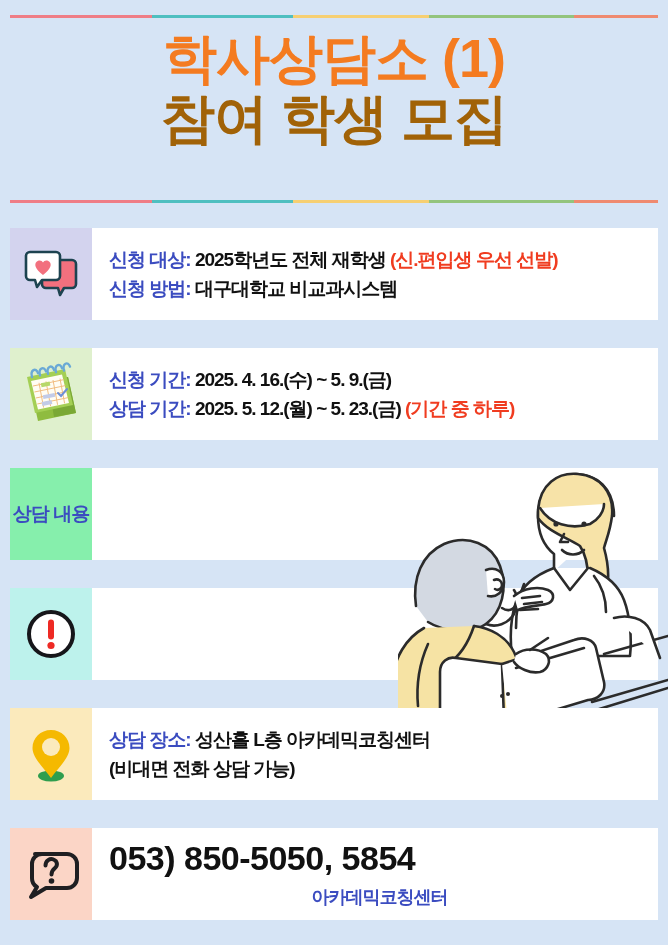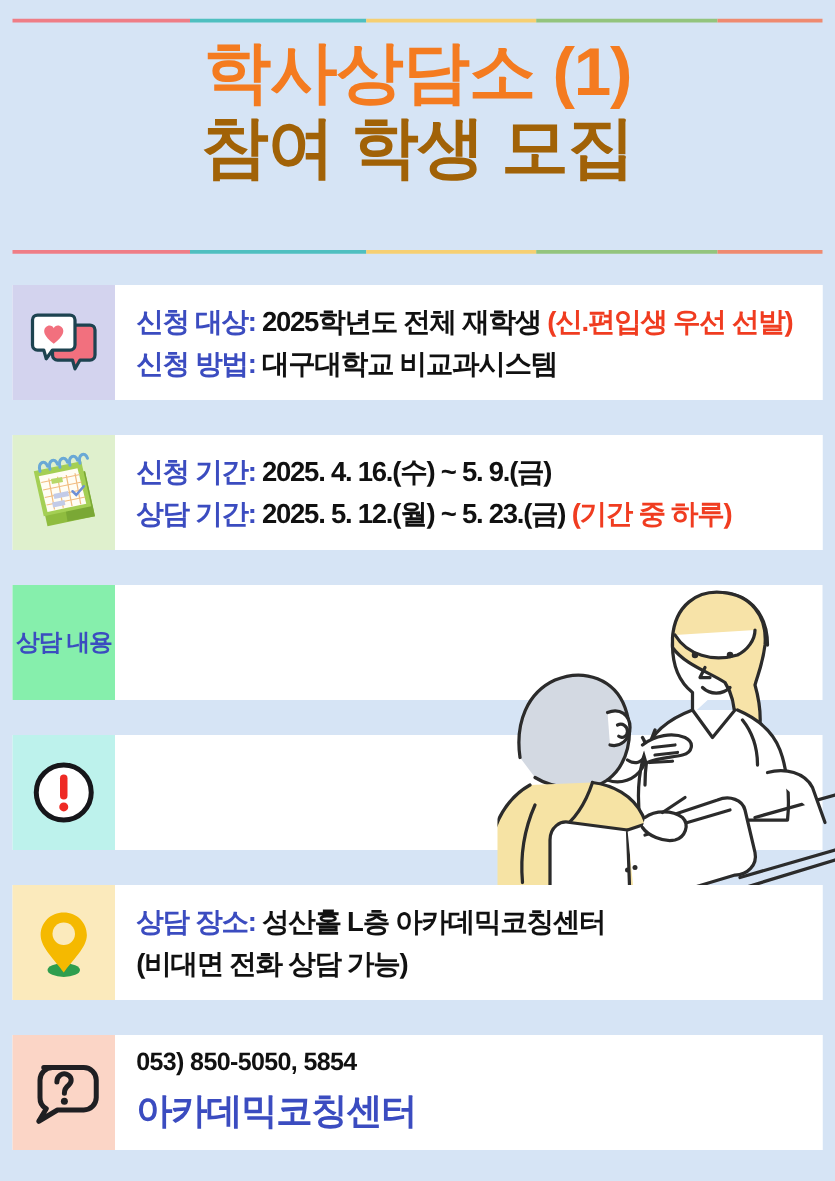--- a/index.html
+++ b/index.html
@@ -87,34 +87,34 @@
     flex-direction: column;
     justify-content: center;
     padding-left: 17px;
     padding-right: 8px;
     gap: 7px;
     position: relative;
     z-index: 3;
     overflow: hidden;
   }
   .line {
-    font-size: 22px;
+    font-size: 19px;
     font-weight: 800;
     letter-spacing: -1px;
     color: #111111;
     white-space: nowrap;
     line-height: 1.15;
   }
   .line.sm { font-size: 18px; }
   .lbl   { color: #3b4cc0; }
   .red   { color: #f03c20; }
   .hl-y  { background: #f9e9ae; }
   .hl-o  { background: #fbd9b4; }
-  .phone { font-size: 20px; font-weight: 900; color: #111; letter-spacing: -0.5px; }
-  .dept  { font-size: 29px; font-weight: 900; color: #3b4cc0; letter-spacing: -1px; }
+  .phone { font-size: 34px; font-weight: 900; color: #111; letter-spacing: -0.5px; }
+  .dept  { font-size: 18px; font-weight: 900; color: #3b4cc0; letter-spacing: -1px; text-align: center; }
 
   
   .illustration {
     position: absolute;
     right: 0px; bottom: 0px;
     width: 270px; height: 280px;
     z-index: 2;
     pointer-events: none;
   }
   .illustration svg { display: block; width: 100%; height: 100%; }

